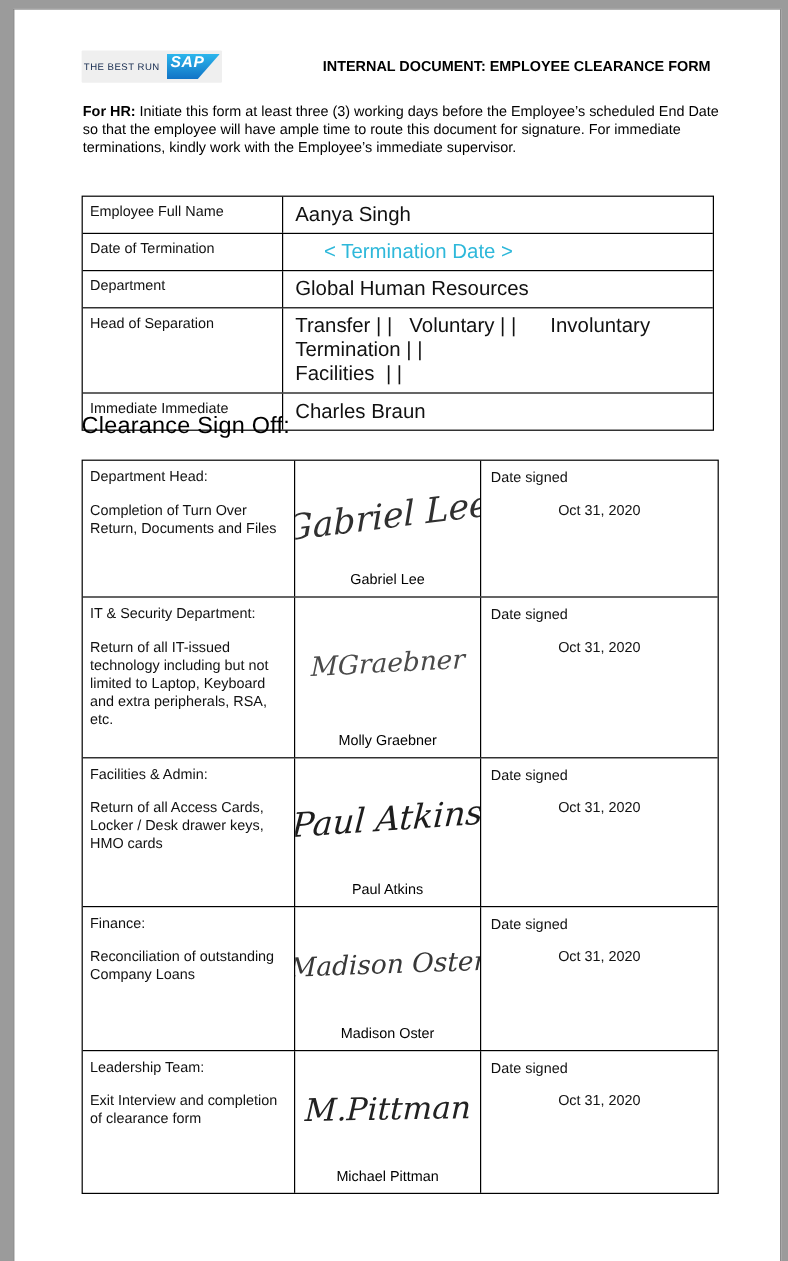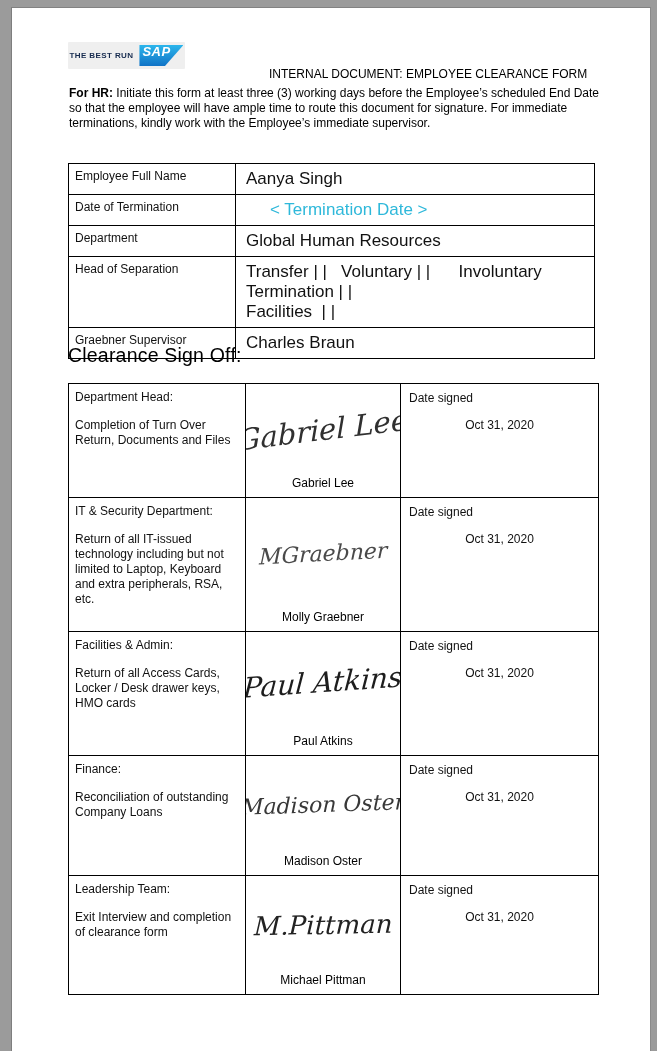--- a/index.html
+++ b/index.html
@@ -20,39 +20,39 @@
   }
   
   .logo-box {
     position:absolute; left:56px; top:34px;
     width:117px; height:27px;
     background:#efefef;
     display:flex; align-items:center; justify-content:center; gap:6px;
     border-radius:1px;
   }
   .logo-tagline {
-    font-size:8px; font-weight:bold; letter-spacing:0.4px;
+    font-size:8px; font-weight:normal; letter-spacing:0.4px;
     color:#152a4e; white-space:nowrap;
   }
   .sap-mark {
     width:44px; height:21px;
     background:linear-gradient(180deg,#2cb6ec 0%,#1173c6 100%);
     clip-path:polygon(0 0,100% 0,58% 100%,0 100%);
     display:flex; align-items:flex-start;
     padding-left:3px;
     position:relative;
   }
   .sap-mark span {
     color:#fff; font-weight:bold; font-style:italic;
     font-size:13px; letter-spacing:0.5px; line-height:1;
   }
   
   .doc-title {
-    position:absolute; left:257px; top:59px;
-    font-size:12px; font-weight:normal; white-space:nowrap; color:#000;
+    position:absolute; left:257px; top:40px;
+    font-size:12px; font-weight:bold; white-space:nowrap; color:#000;
   }
   .intro {
     position:absolute; left:57px; top:78px; width:541px;
     font-size:12px; line-height:15px; color:#000;
   }
   .intro b { font-weight:bold; }
   
   .info-table {
     position:absolute; left:56px; top:155px; width:527px;
     border:1px solid #000;
@@ -137,21 +137,21 @@
       <div class="info-value">Global Human Resources</div>
     </div>
     <div class="info-row">
       <div class="info-label">Head of Separation</div>
       <div class="info-value">
         <span class="prewrap">Transfer | |   Voluntary | |      Involuntary Termination | |</span>
         <span class="prewrap">Facilities  | |</span>
       </div>
     </div>
     <div class="info-row">
-      <div class="info-label">Graebner Supervisor</div>
+      <div class="info-label">Immediate Immediate</div>
       <div class="info-value">Charles Braun</div>
     </div>
   </div>
 
   <div class="signoff-heading">Clearance Sign Off:</div>
 
   <div class="so-table">
 
     <div class="so-row h1">
       <div class="so-col-role">

